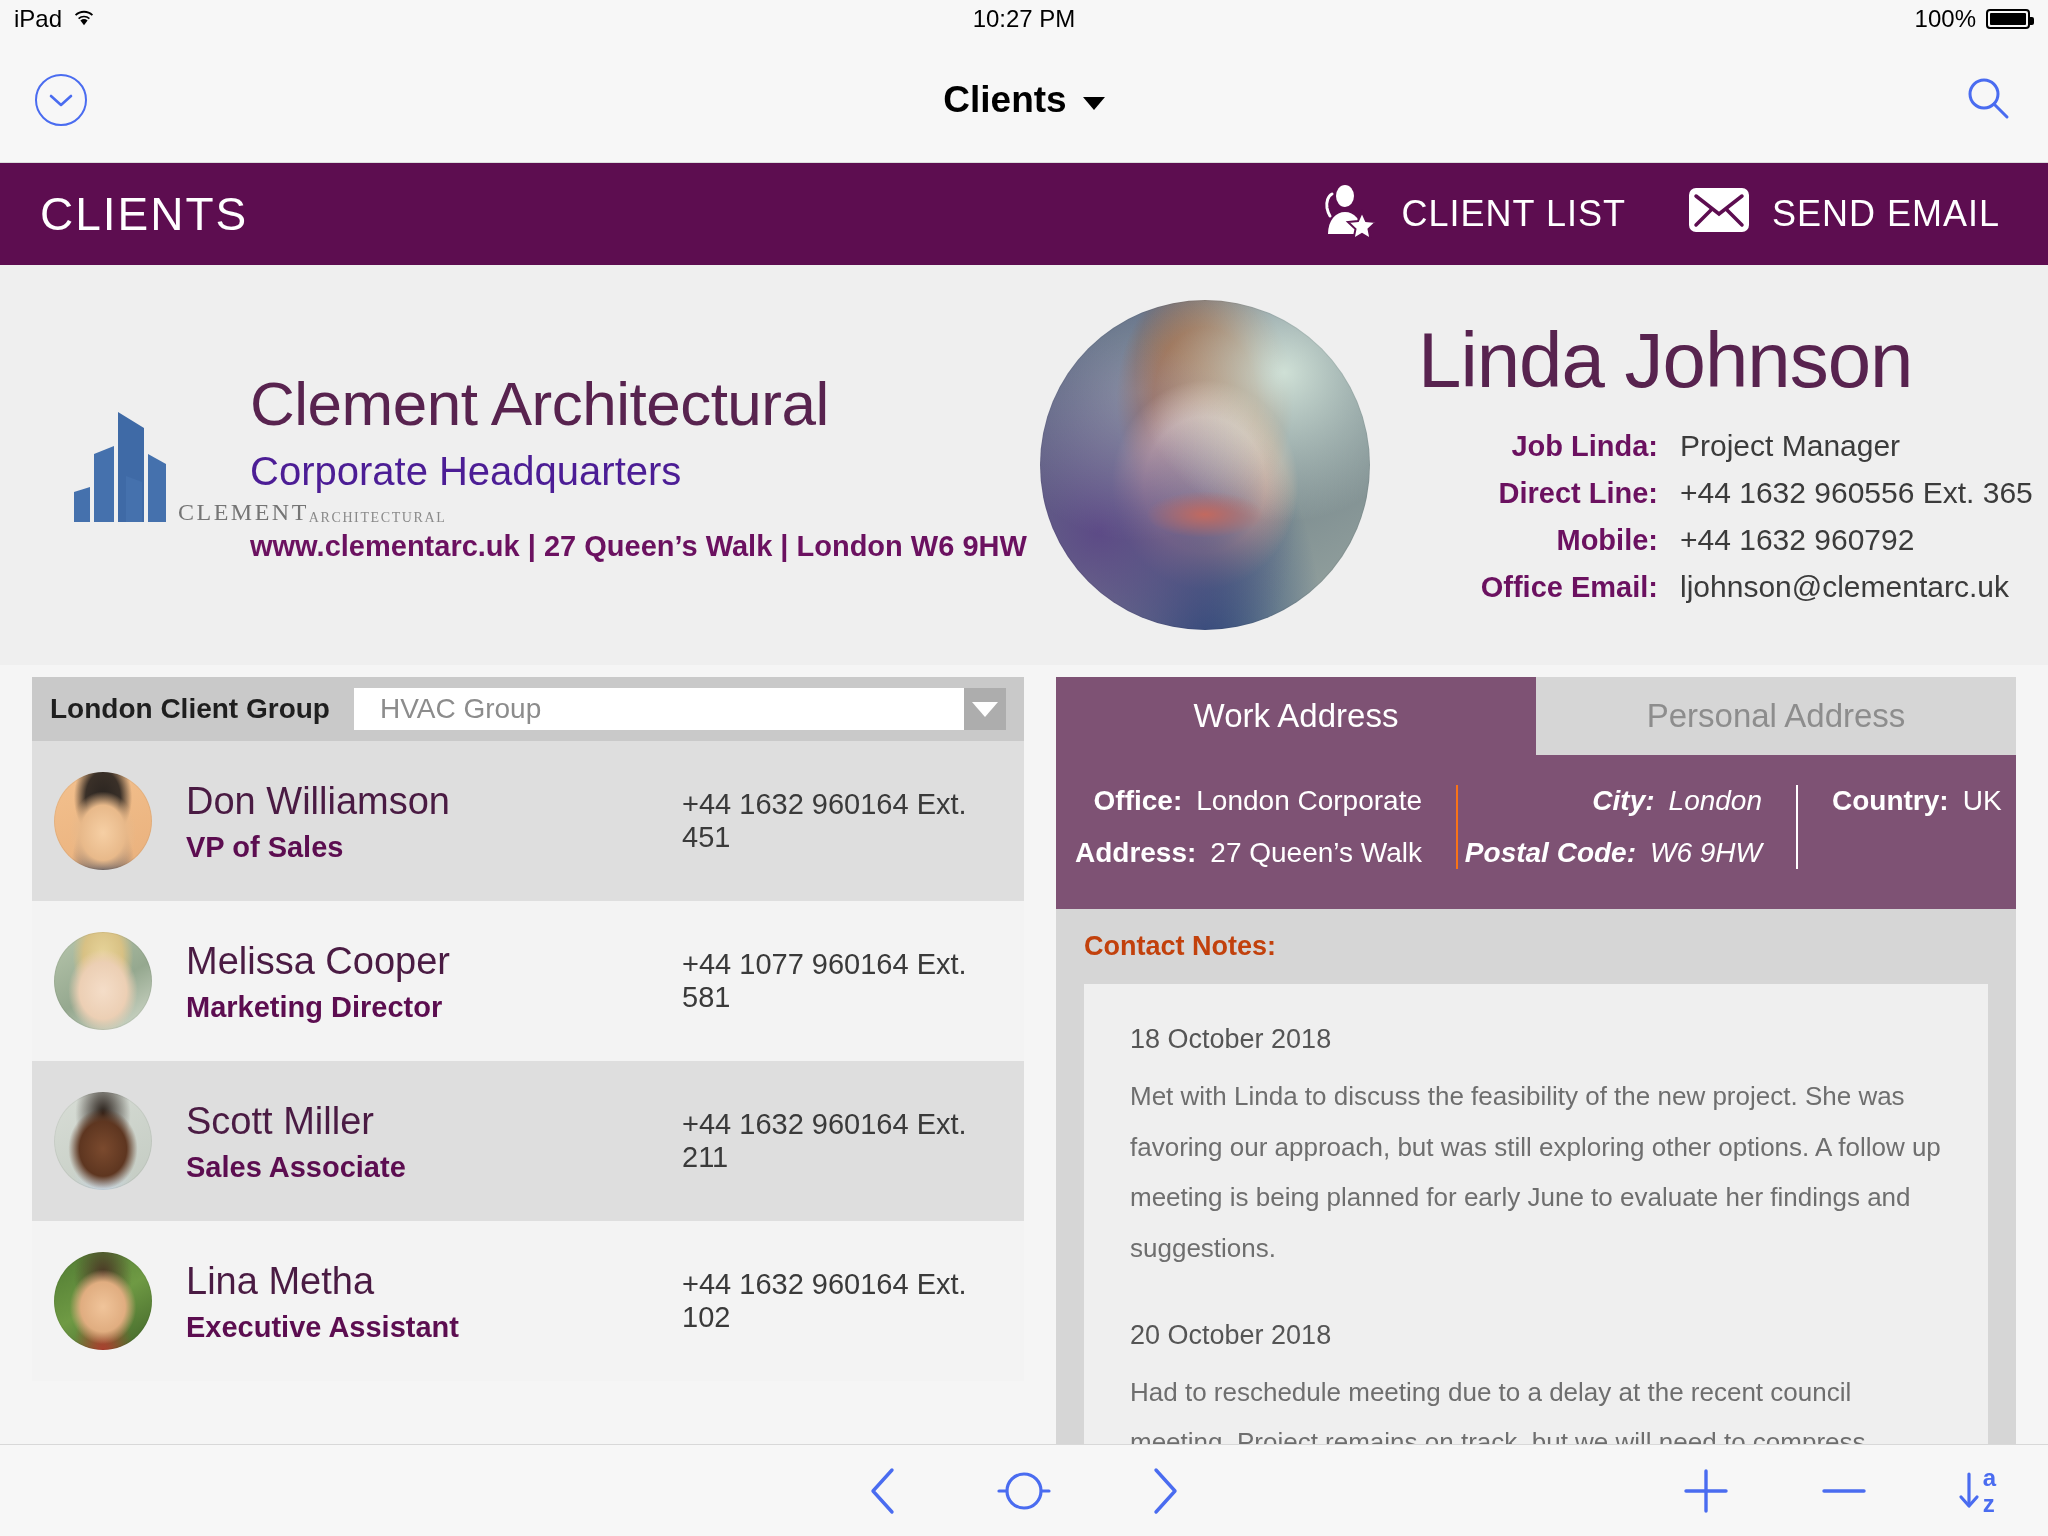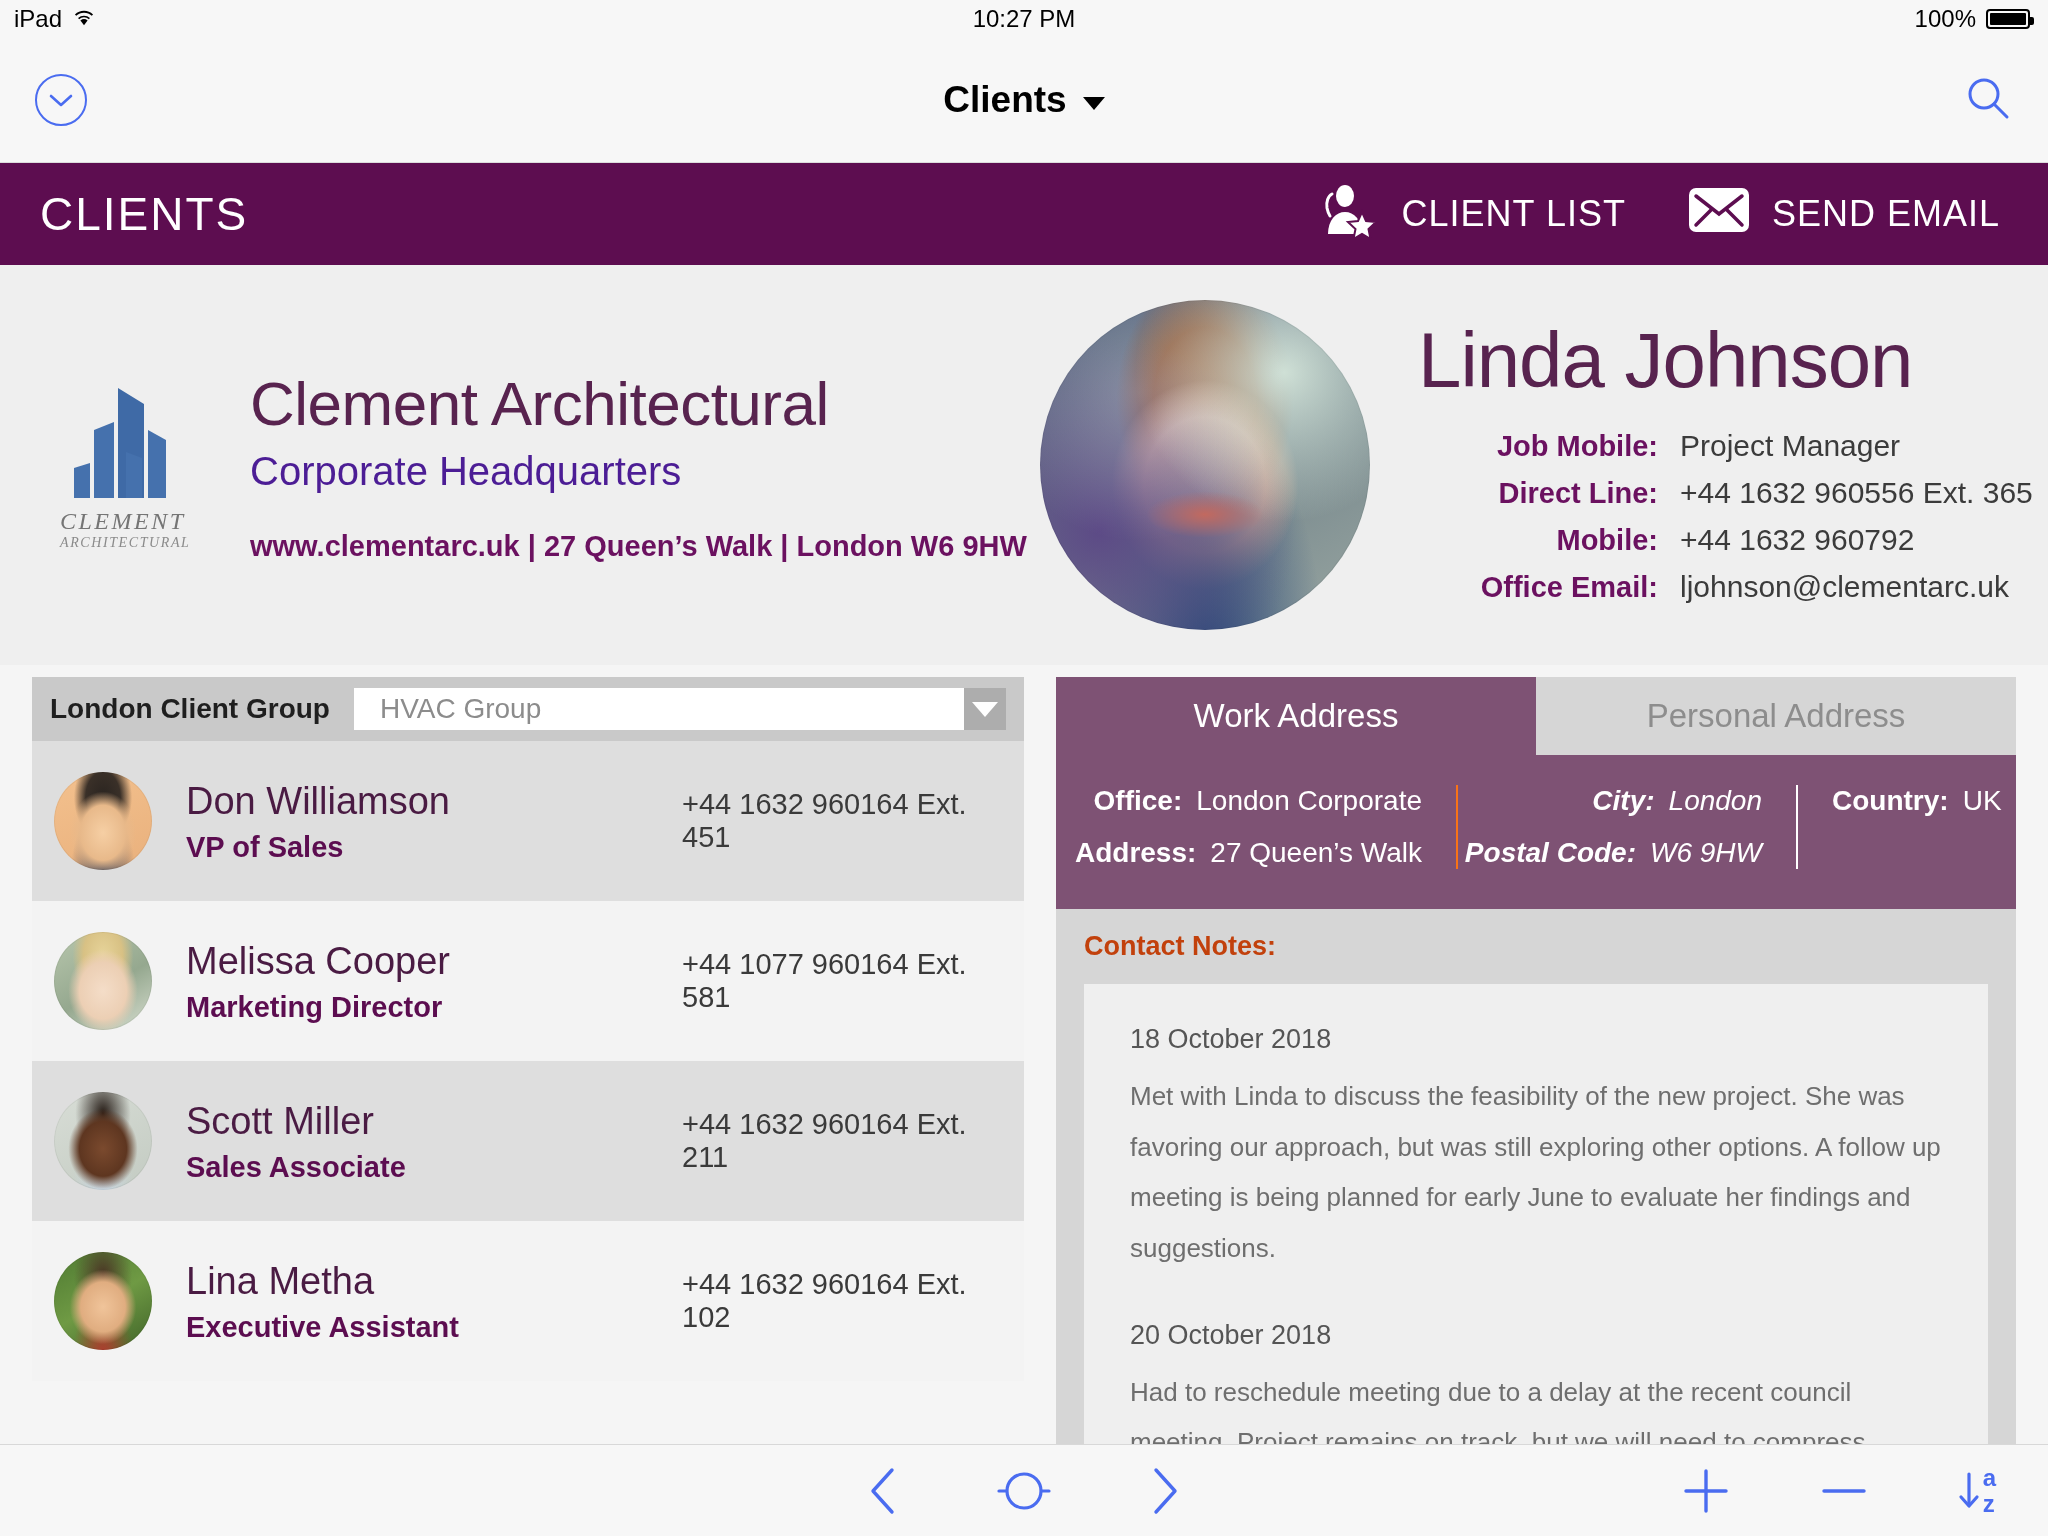--- a/index.html
+++ b/index.html
@@ -70,21 +70,21 @@
     display: flex; align-items: center; gap: 22px; cursor: pointer;
     color: #fff; font-size: 36px; letter-spacing: 1px; font-weight: 300;
   }
 
   
   .hero {
     height: 400px; background: #efefef;
     display: flex; align-items: center; position: relative;
   }
   .company { display: flex; align-items: center; padding-left: 60px; gap: 42px; }
-  .logo-wrap { width: 148px; display: flex; flex-direction: column; align-items: flex-start; font-style: italic; }
+  .logo-wrap { width: 148px; display: flex; flex-direction: row; align-items: flex-end; }
   .logo-name {
     font-family: "Liberation Serif", serif; color: #757575;
     font-size: 24px; letter-spacing: 2.5px; margin-top: 6px;
   }
   .logo-sub {
     font-family: "Liberation Serif", serif; color: #8a8a8a;
     font-size: 14px; letter-spacing: 1.6px;
   }
   .company-text { padding-top: 4px; }
   .company-name {
@@ -337,21 +337,21 @@
         <div class="company-addr">www.clementarc.uk | 27 Queen’s Walk | London W6 9HW</div>
       </div>
     </div>
 
     <div class="person">
       <div class="avatar-big"></div>
       <div class="person-info">
         <div class="person-name">Linda Johnson</div>
 
         <div class="field-row">
-          <div class="field-label">Job Mobile:</div>
+          <div class="field-label">Job Linda:</div>
           <div class="field-value">Project Manager</div>
         </div>
         <div class="field-row">
           <div class="field-label">Direct Line:</div>
           <div class="field-value">+44 1632 960556  Ext. 365</div>
         </div>
         <div class="field-row">
           <div class="field-label">Mobile:</div>
           <div class="field-value">+44 1632 960792</div>
         </div>

